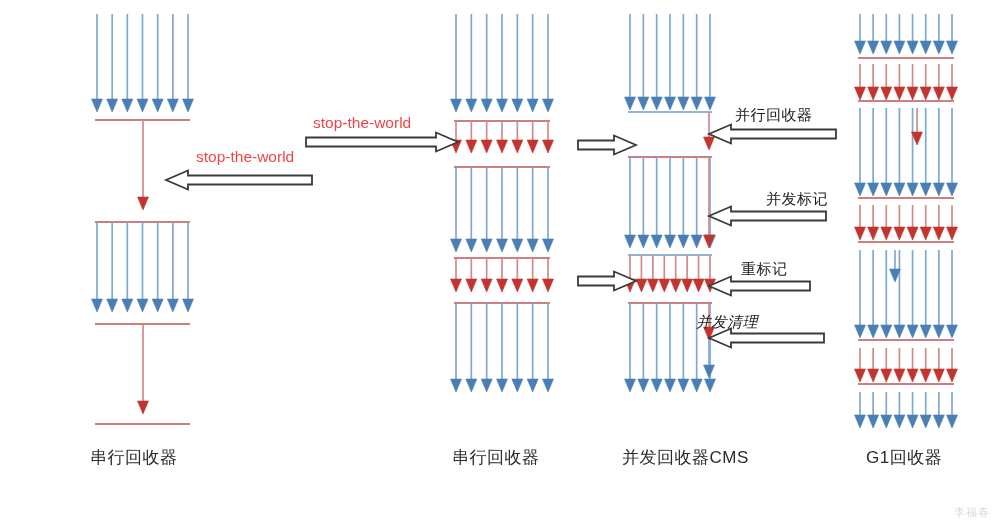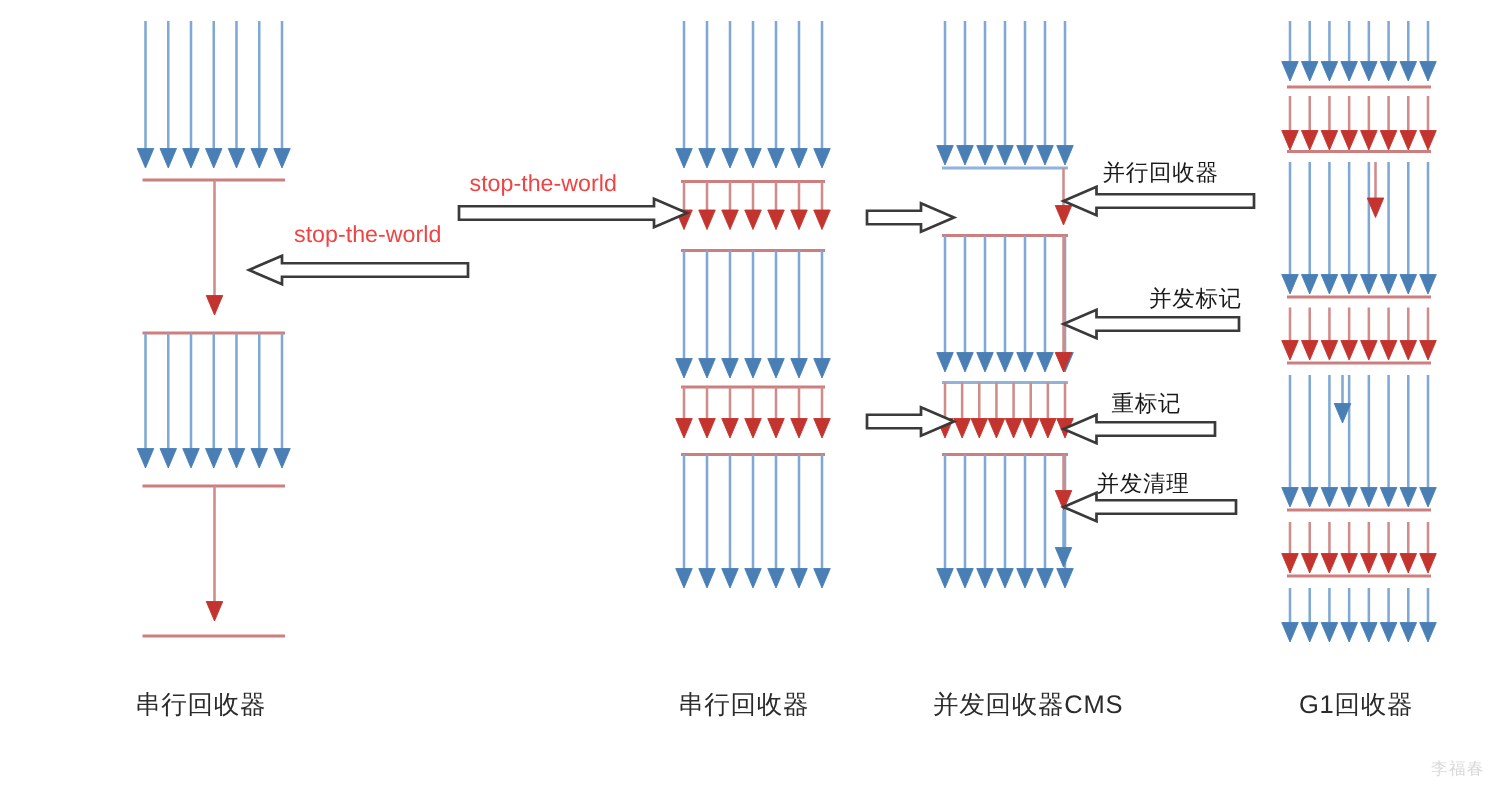--- a/index.html
+++ b/index.html
@@ -11,21 +11,20 @@
     position:relative;
   }
   #stage{position:absolute;left:0;top:0;width:1000px;height:526px;}
   svg.layer{position:absolute;left:0;top:0;width:1000px;height:526px;}
   .col-label{
     position:absolute;
     font-size:17px;
     color:#2b2b2b;
     white-space:nowrap;
     letter-spacing:0.5px;
-    margin-top:12px;
   }
   .stw-label{
     position:absolute;
     font-size:15.5px;
     color:#ef4444;
     white-space:nowrap;
   }
   .cms-label{
     position:absolute;
     font-size:15px;
@@ -652,16 +651,16 @@
   <div id="labels">
       <div class="col-label" style="left: 90px; top: 446px;">串行回收器</div>
       <div class="col-label" style="left: 452px; top: 446px;">串行回收器</div>
       <div class="col-label" style="left: 622px; top: 446px;">并发回收器CMS</div>
       <div class="col-label" style="left: 866px; top: 446px;">G1回收器</div>
       <div class="stw-label" style="left: 313px; top: 114px;">stop-the-world</div>
       <div class="stw-label" style="left: 196px; top: 148px;">stop-the-world</div>
       <div class="cms-label" style="left: 735px; top: 106px;">并行回收器</div>
       <div class="cms-label" style="left: 766px; top: 190px;">并发标记</div>
       <div class="cms-label" style="left: 741px; top: 260px;">重标记</div>
-      <div class="cms-label" style="left: 731px; top: 313px;">并发清理</div>
+      <div class="cms-label" style="left: 696px; top: 313px; font-style: italic;">并发清理</div>
     </div>
   <div class="watermark">李福春</div>
 </div>
 
 </body></html>

